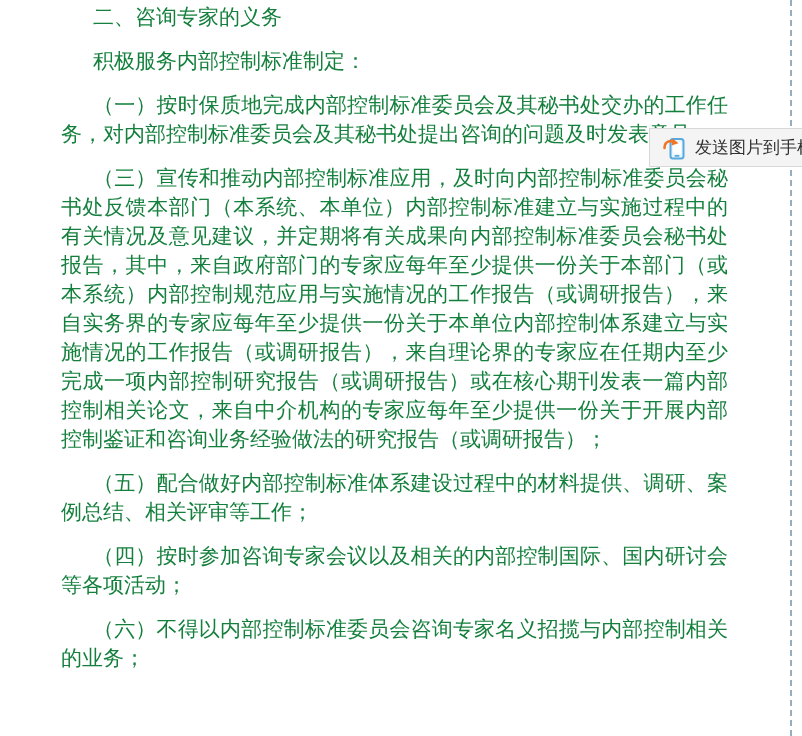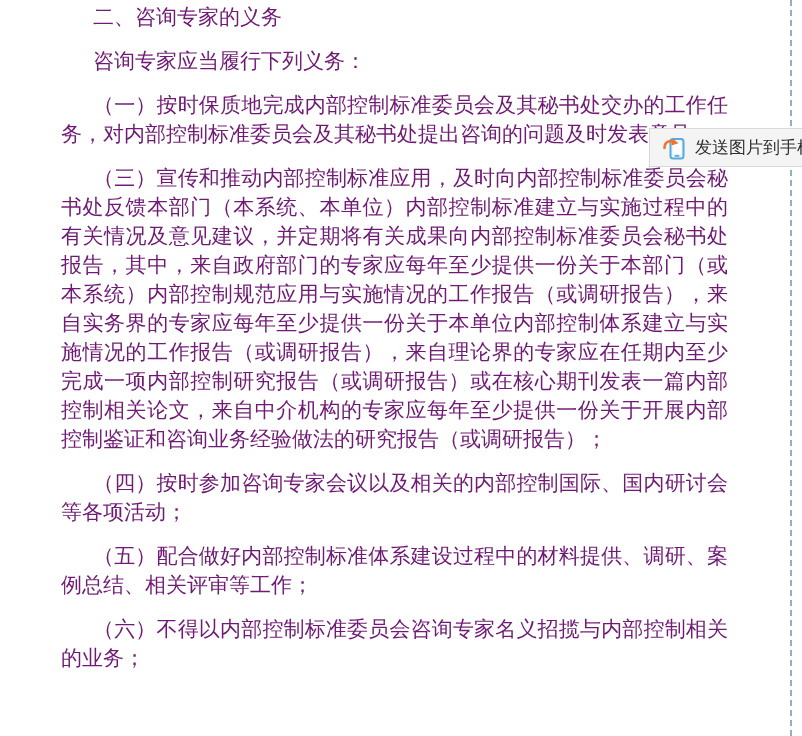--- a/index.html
+++ b/index.html
@@ -13,21 +13,21 @@
   }
   .doc-page {
     position: absolute;
     top: 0;
     left: 0;
     width: 802px;
     height: 736px;
     box-sizing: border-box;
     padding: 3px 74px 0 61px;
     font-family: "Liberation Serif", "DejaVu Serif", serif;
-    color: #701a75;
+    color: #15803d;
   }
   .doc-page p {
     margin: 0 0 15px 0;
     font-size: 21px;
     line-height: 29px;
     text-indent: 32px;
     text-align: justify;
     word-break: break-all;
   }
   
@@ -69,25 +69,25 @@
     color: #2f2f2f;
     margin-left: 7px;
     white-space: nowrap;
   }
 </style>
 </head>
 <body>
 
 <div class="doc-page">
   <p>二、咨询专家的义务</p>
-  <p>咨询专家应当履行下列义务：</p>
+  <p>积极服务内部控制标准制定：</p>
   <p>（一）按时保质地完成内部控制标准委员会及其秘书处交办的工作任务，对内部控制标准委员会及其秘书处提出咨询的问题及时发表意见；</p>
   <p>（三）宣传和推动内部控制标准应用，及时向内部控制标准委员会秘书处反馈本部门（本系统、本单位）内部控制标准建立与实施过程中的有关情况及意见建议，并定期将有关成果向内部控制标准委员会秘书处报告，其中，来自政府部门的专家应每年至少提供一份关于本部门（或本系统）内部控制规范应用与实施情况的工作报告（或调研报告），来自实务界的专家应每年至少提供一份关于本单位内部控制体系建立与实施情况的工作报告（或调研报告），来自理论界的专家应在任期内至少完成一项内部控制研究报告（或调研报告）或在核心期刊发表一篇内部控制相关论文，来自中介机构的专家应每年至少提供一份关于开展内部控制鉴证和咨询业务经验做法的研究报告（或调研报告）；</p>
+  <p>（五）配合做好内部控制标准体系建设过程中的材料提供、调研、案例总结、相关评审等工作；</p>
   <p>（四）按时参加咨询专家会议以及相关的内部控制国际、国内研讨会等各项活动；</p>
-  <p>（五）配合做好内部控制标准体系建设过程中的材料提供、调研、案例总结、相关评审等工作；</p>
   <p>（六）不得以内部控制标准委员会咨询专家名义招揽与内部控制相关的业务；</p>
 
 </div>
 
 <div class="page-edge"></div>
 
 <div class="send-btn">
   <span class="icon">
     <svg width="26" height="27" viewBox="0 0 26 27" xmlns="http://www.w3.org/2000/svg">
 

